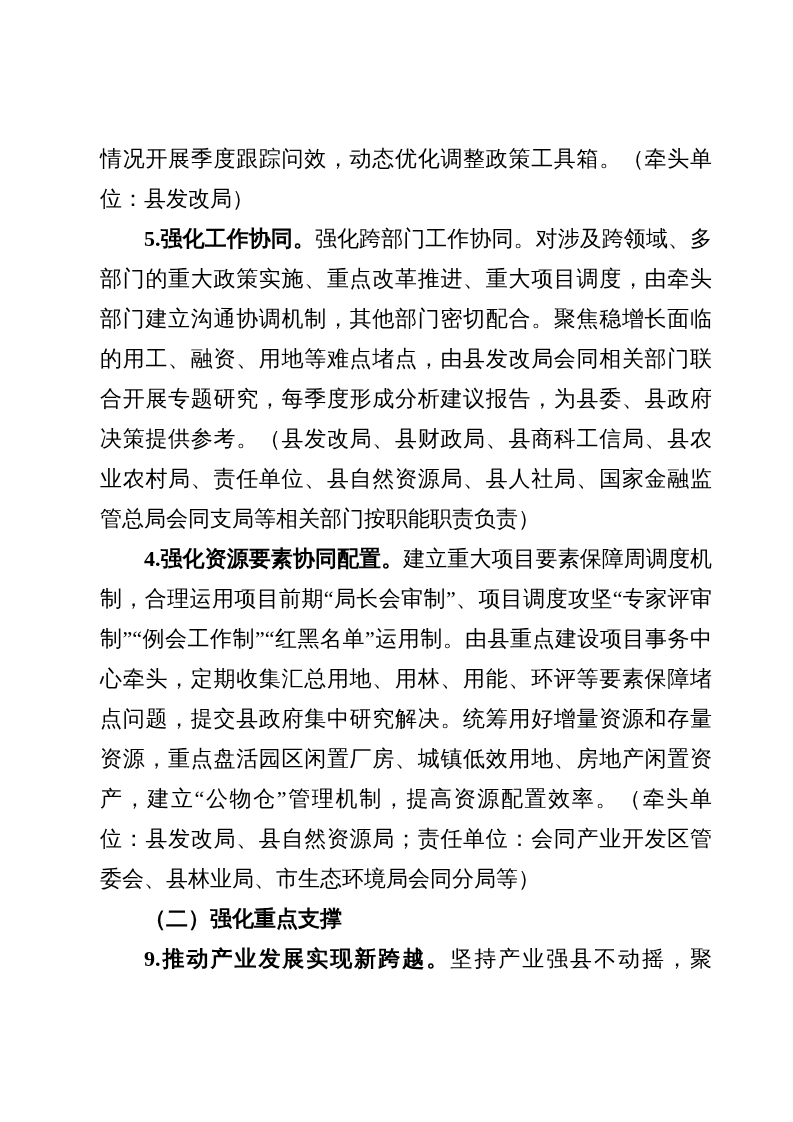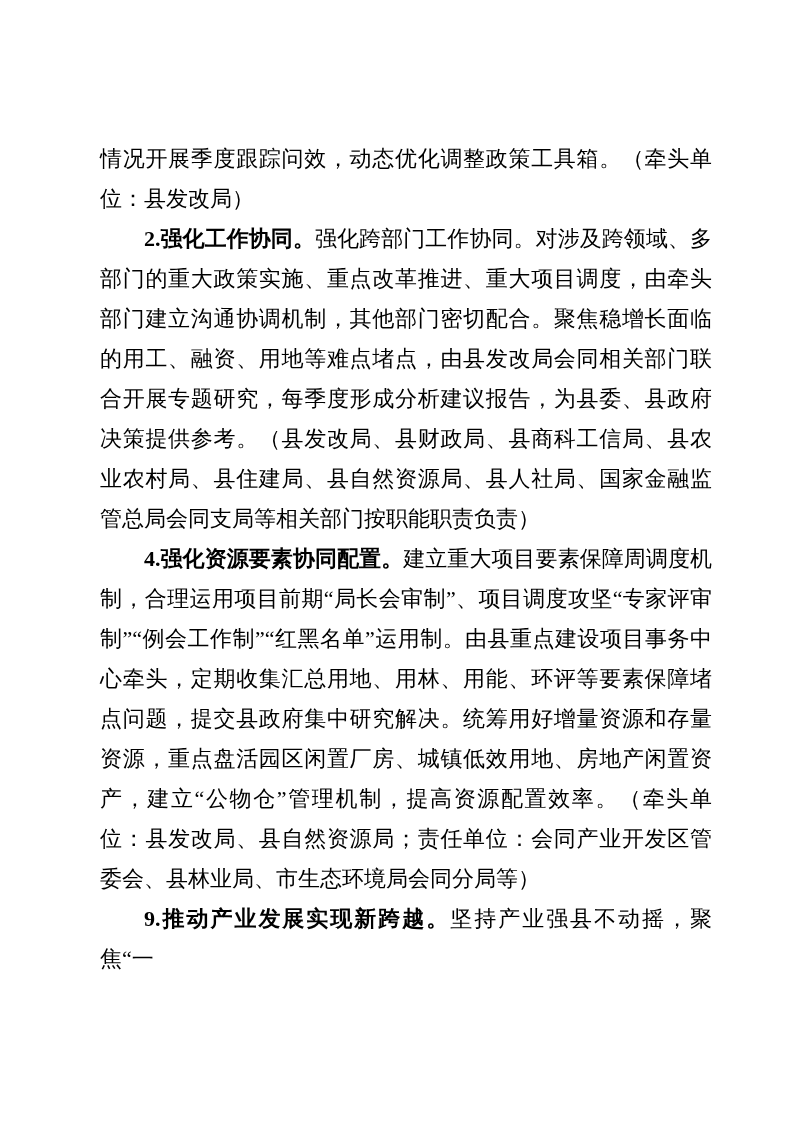--- a/index.html
+++ b/index.html
@@ -46,18 +46,19 @@
     font-family: "Liberation Serif", "DejaVu Serif", serif;
     color: #000000;
   }
 </style>
 </head>
 <body>
 
 <div class="page">
   <div class="content">
       <p class="para"><span>情况开展季度跟踪问效，动态优化调整政策工具箱。（牵头单位：县发改局）</span></p>
-      <p class="para indent"><span class="bold">2.强化工作协同。</span><span>强化跨部门工作协同。对涉及跨领域、多部门的重大政策实施、重点改革推进、重大项目调度，由牵头部门建立沟通协调机制，其他部门密切配合。聚焦稳增长面临的用工、融资、用地等难点堵点，由县发改局会同相关部门联合开展专题研究，每季度形成分析建议报告，为县委、县政府决策提供参考。（县发改局、县财政局、县商科工信局、县农业农村局、县住建局、县自然资源局、县人社局、国家金融监管总局会同支局等相关部门按职能职责负责）</span></p>
+      <p class="para indent"><span class="bold">5.强化工作协同。</span><span>强化跨部门工作协同。对涉及跨领域、多部门的重大政策实施、重点改革推进、重大项目调度，由牵头部门建立沟通协调机制，其他部门密切配合。聚焦稳增长面临的用工、融资、用地等难点堵点，由县发改局会同相关部门联合开展专题研究，每季度形成分析建议报告，为县委、县政府决策提供参考。（县发改局、县财政局、县商科工信局、县农业农村局、责任单位、县自然资源局、县人社局、国家金融监管总局会同支局等相关部门按职能职责负责）</span></p>
       <p class="para indent"><span class="bold">4.强化资源要素协同配置。</span><span>建立重大项目要素保障周调度机制，合理运用项目前期“局长会审制”、项目调度攻坚“专家评审制”“例会工作制”“红黑名单”运用制。由县重点建设项目事务中心牵头，定期收集汇总用地、用林、用能、环评等要素保障堵点问题，提交县政府集中研究解决。统筹用好增量资源和存量资源，重点盘活园区闲置厂房、城镇低效用地、房地产闲置资产，建立“公物仓”管理机制，提高资源配置效率。（牵头单位：县发改局、县自然资源局；责任单位：会同产业开发区管委会、县林业局、市生态环境局会同分局等）</span></p>
+      <p class="para indent"><span class="bold">（二）强化重点支撑</span></p>
       <p class="para indent"><span class="bold">9.推动产业发展实现新跨越。</span><span>坚持产业强县不动摇，聚焦“一</span></p>
     </div>
   <div class="footer">－ 15 －</div>
 </div>
 
 </body></html>

